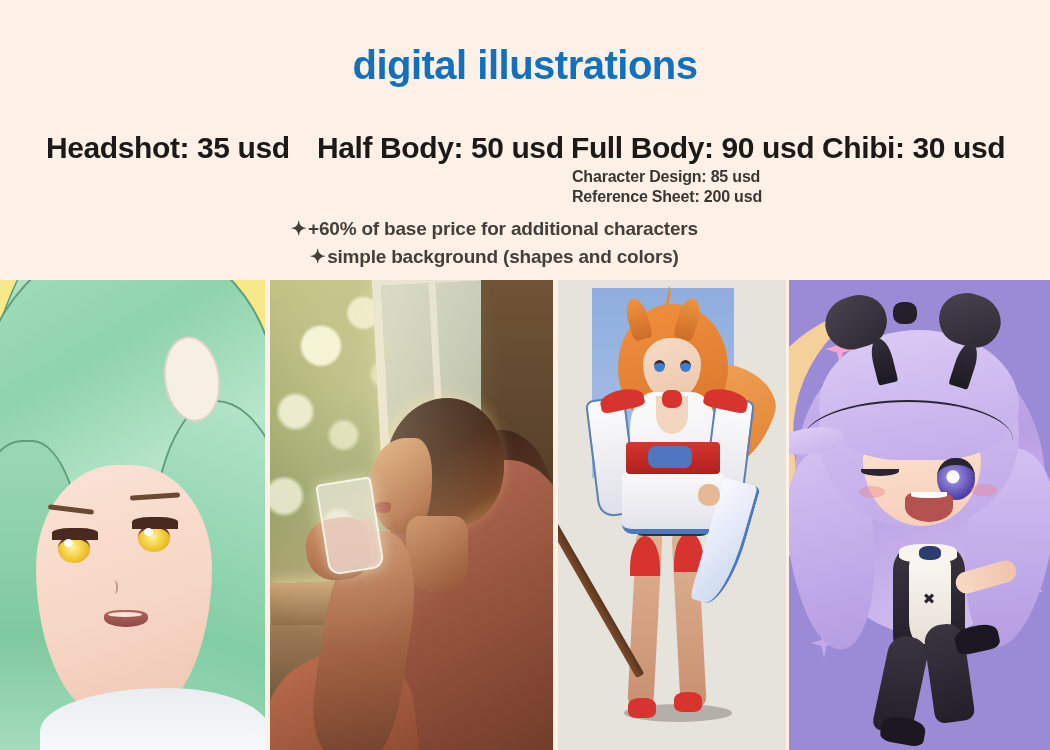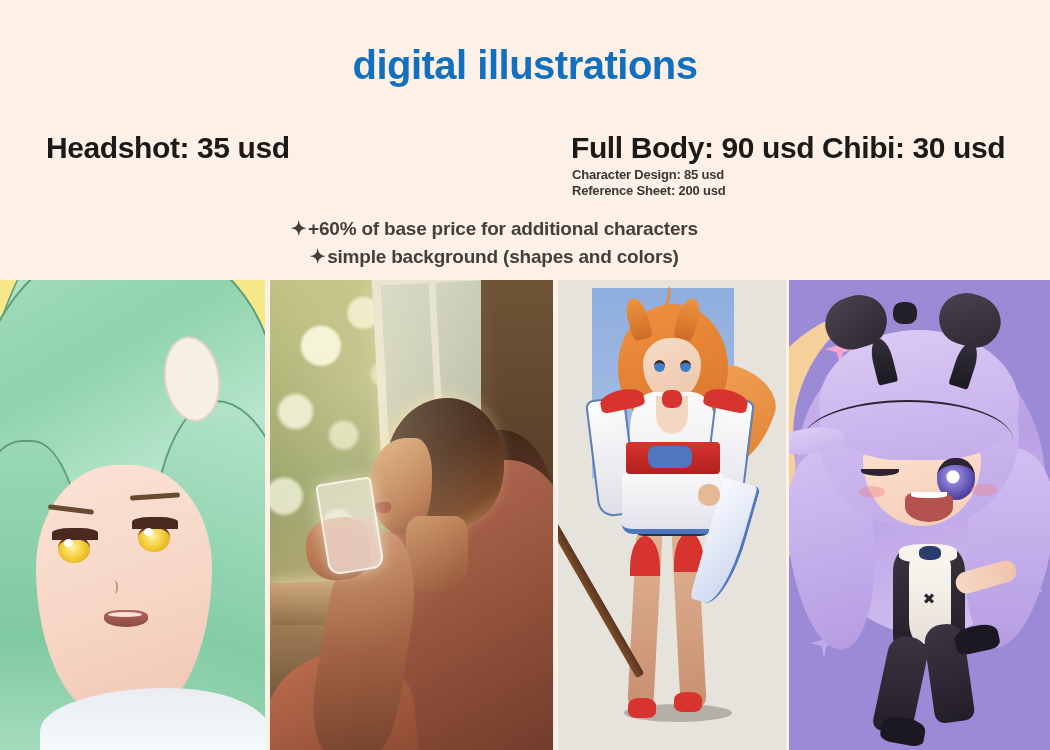--- a/index.html
+++ b/index.html
@@ -38,21 +38,21 @@
   }
   .tier-0 { left:38px;margin-left:8px;  }
   .tier-1 { left:317px; }
   .tier-2 { left:571px; }
   .tier-3 { left:822px; }
 
   .subprices {
     position:absolute;
     top:167px; left:572px;
     color:#3A3733;
-    font-size:13px;
+    font-size:16px;
     font-weight:bold;
     line-height:1.22;
     letter-spacing:-0.2px;
     white-space:nowrap;
   }
 
   .notes {
     position:absolute;
     top:215px; left:289px;
     color:#433F3B;
@@ -544,20 +544,21 @@
 </style>
 </head>
 <body>
 
 <div class="header">
 
   <div class="page-title">digital illustrations</div>
 
   <div class="tier-row">
     <div class="tier tier-0">Headshot: 35 usd</div>
+    <div class="tier tier-1">Half Body: 50 usd</div>
     <div class="tier tier-2">Full Body: 90 usd</div>
     <div class="tier tier-3">Chibi: 30 usd</div>
   </div>
 
   <div class="subprices">
     <div>Character Design: 85 usd</div>
     <div>Reference Sheet: 200 usd</div>
   </div>
 
   <div class="notes">

